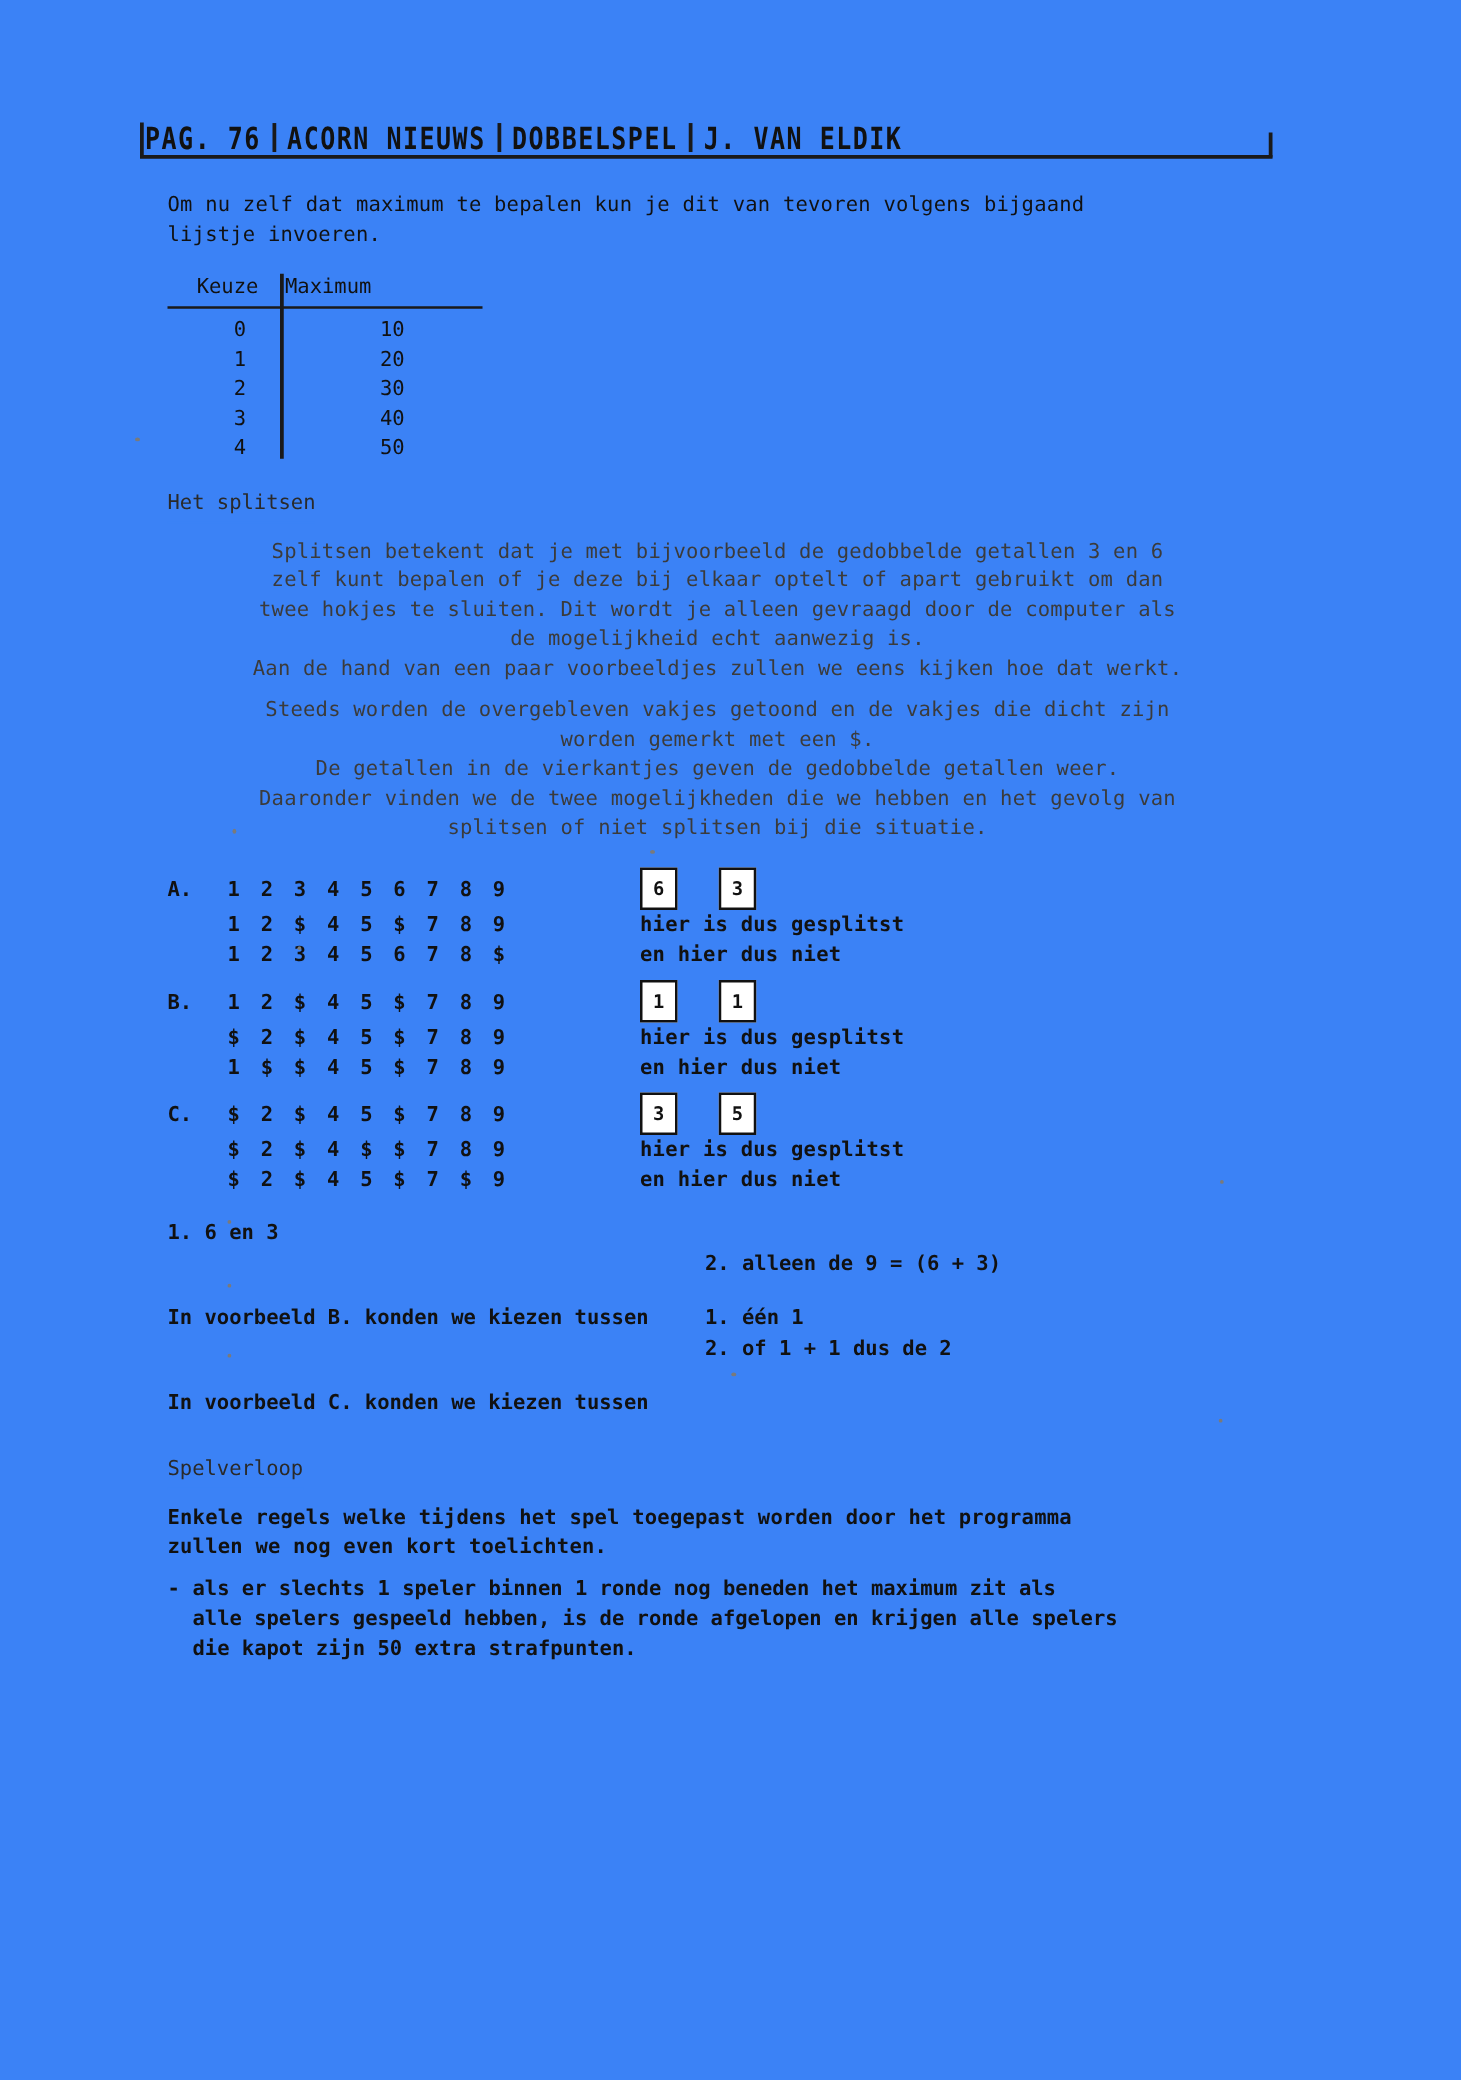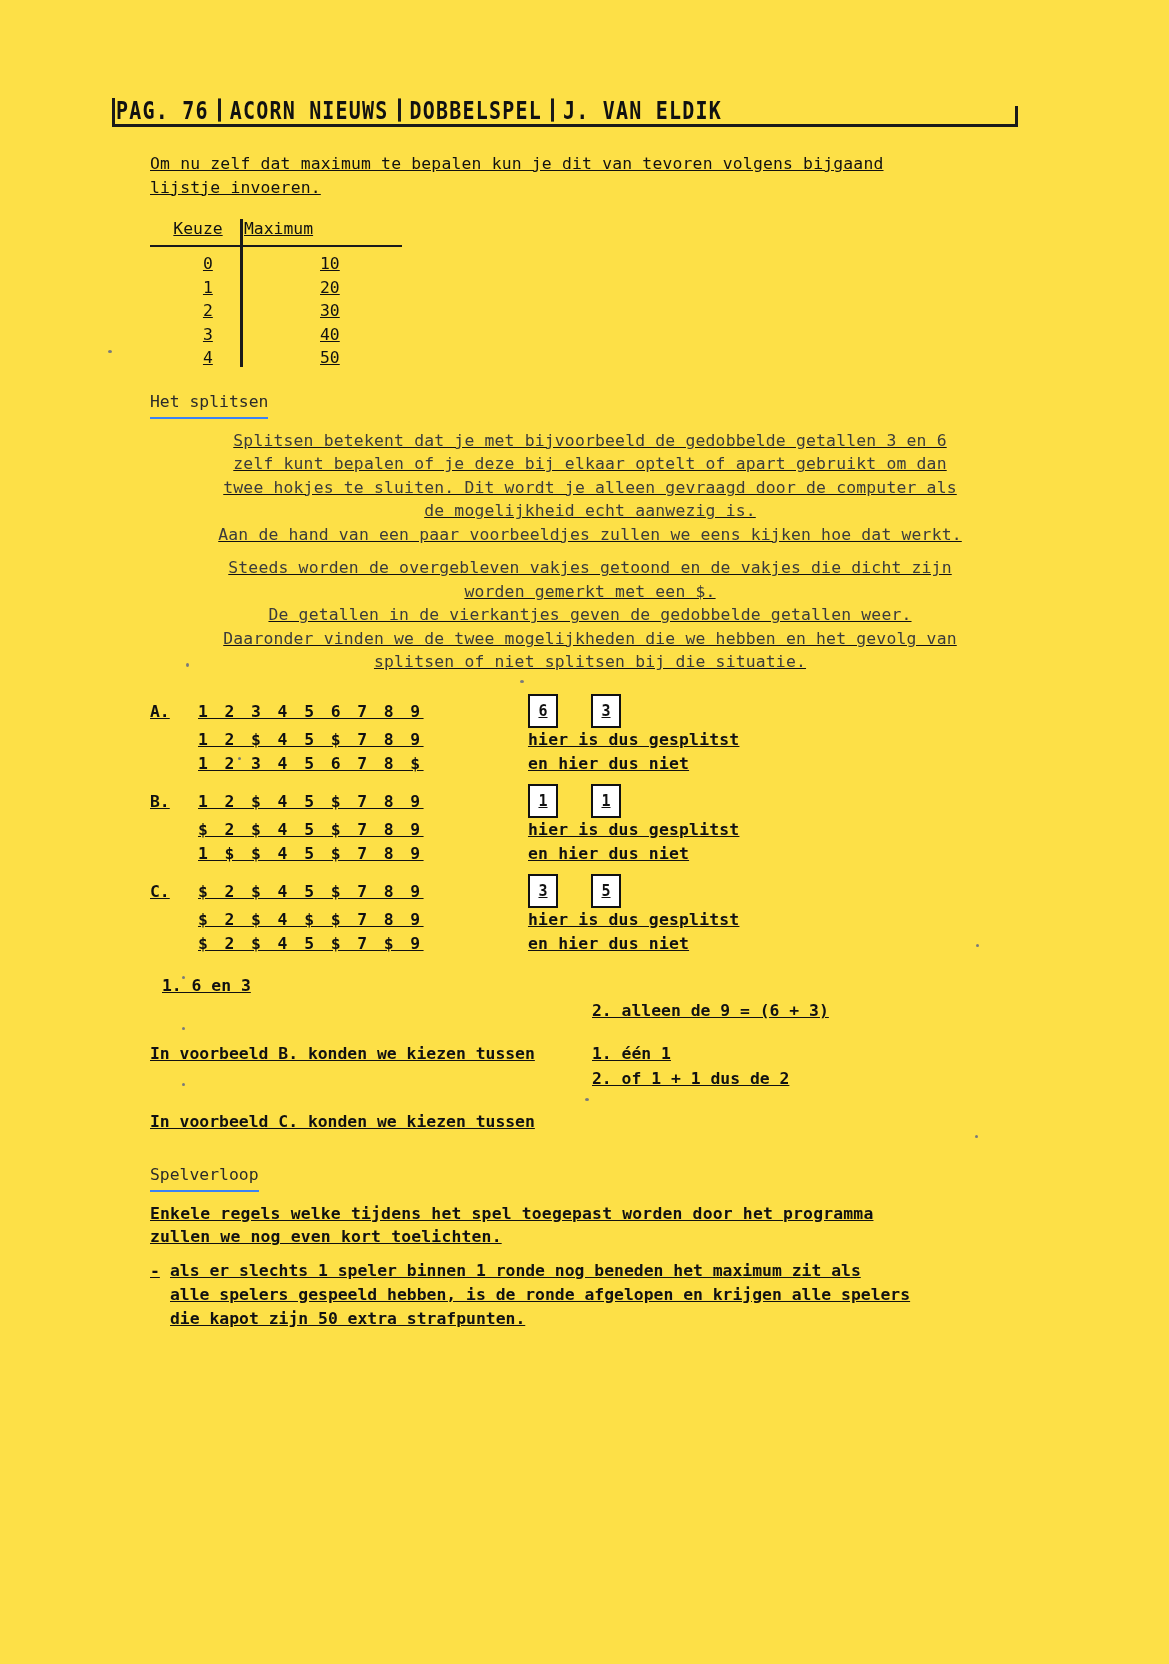--- a/index.html
+++ b/index.html
@@ -14,21 +14,21 @@
     position: relative;
     font-family: "DejaVu Sans Mono", "Liberation Mono", monospace;
     color: #111111;
     overflow: hidden;
   }
   .page {
     position: absolute;
     left: 0; top: 0;
     width: 1169px;
     height: 1664px;
-    background: #fde047;
+    background: #3b82f6;
   }
   
   .masthead {
     position: absolute;
     left: 112px;
     top: 96px;
     width: 906px;
     height: 34px;
   }
   .masthead-rule-bottom {
@@ -75,24 +75,23 @@
     width: 3px;
     height: 19px;
     background: #1a1a1a;
     margin-right: 9px;
     position: relative;
     top: 2px;
   }
   
   .content {
     position: absolute;
-    left: 150px;
+    left: 134px;
     top: 152px;
     width: 880px;
-    text-decoration: underline;
   }
   .para {
     font-family: "DejaVu Sans Mono", "Liberation Mono", monospace;
     font-size: 16.4px;
     line-height: 23.5px;
     letter-spacing: 0.18px;
     white-space: pre-wrap;
     margin: 0;
   }
   .para.faded { color: #3b3b3b; text-align: center; }
@@ -190,21 +189,21 @@
   .ex-notecol { width: 400px; }
   
   .concl-block { margin-top: 8px; }
   .concl-row {
     display: flex;
     font-size: 16.4px;
     line-height: 25px;
     font-weight: 700;
   }
   .concl-lead { width: 430px; }
-  .concl-item { width: 360px; margin-left: 12px; }
+  .concl-item { width: 360px; }
   .concl-indent { width: 430px; }
 
   
   .bullet-row {
     display: flex;
     font-size: 16.4px;
     line-height: 24px;
     font-weight: 700;
   }
   .bullet-mark { width: 20px; }

